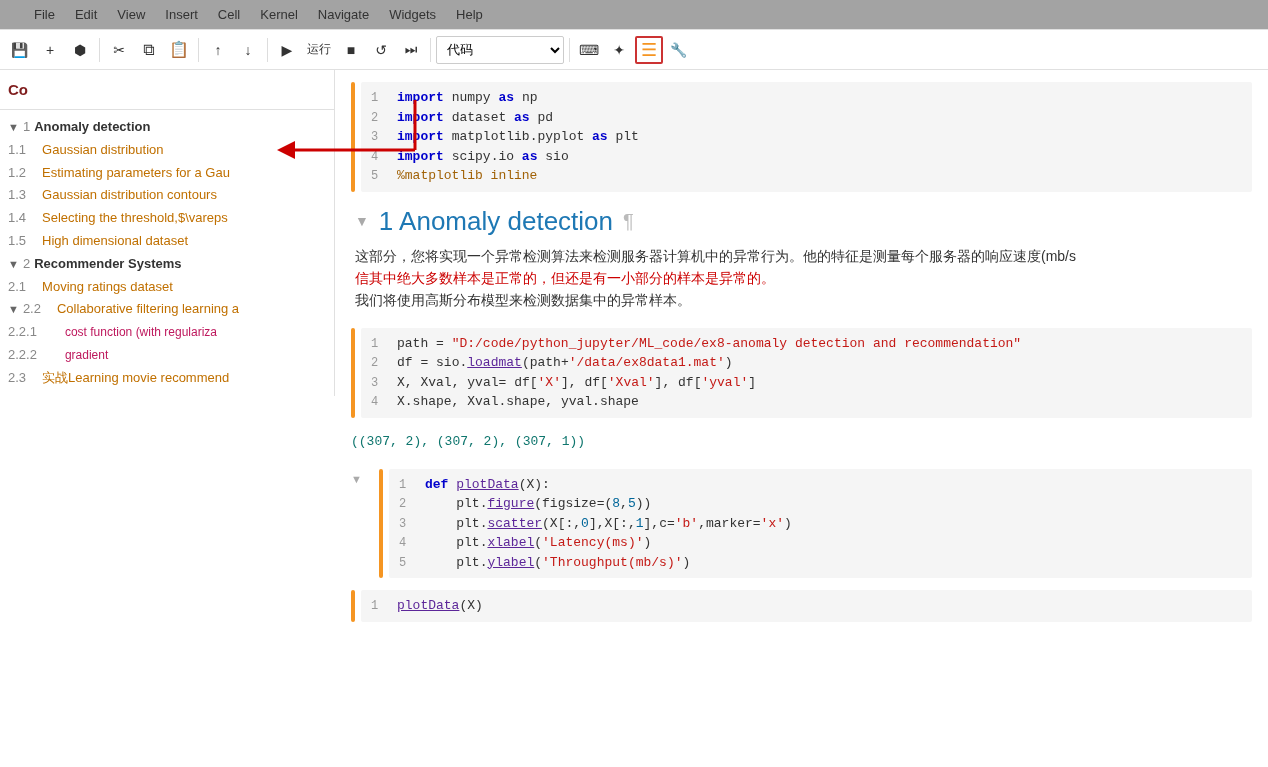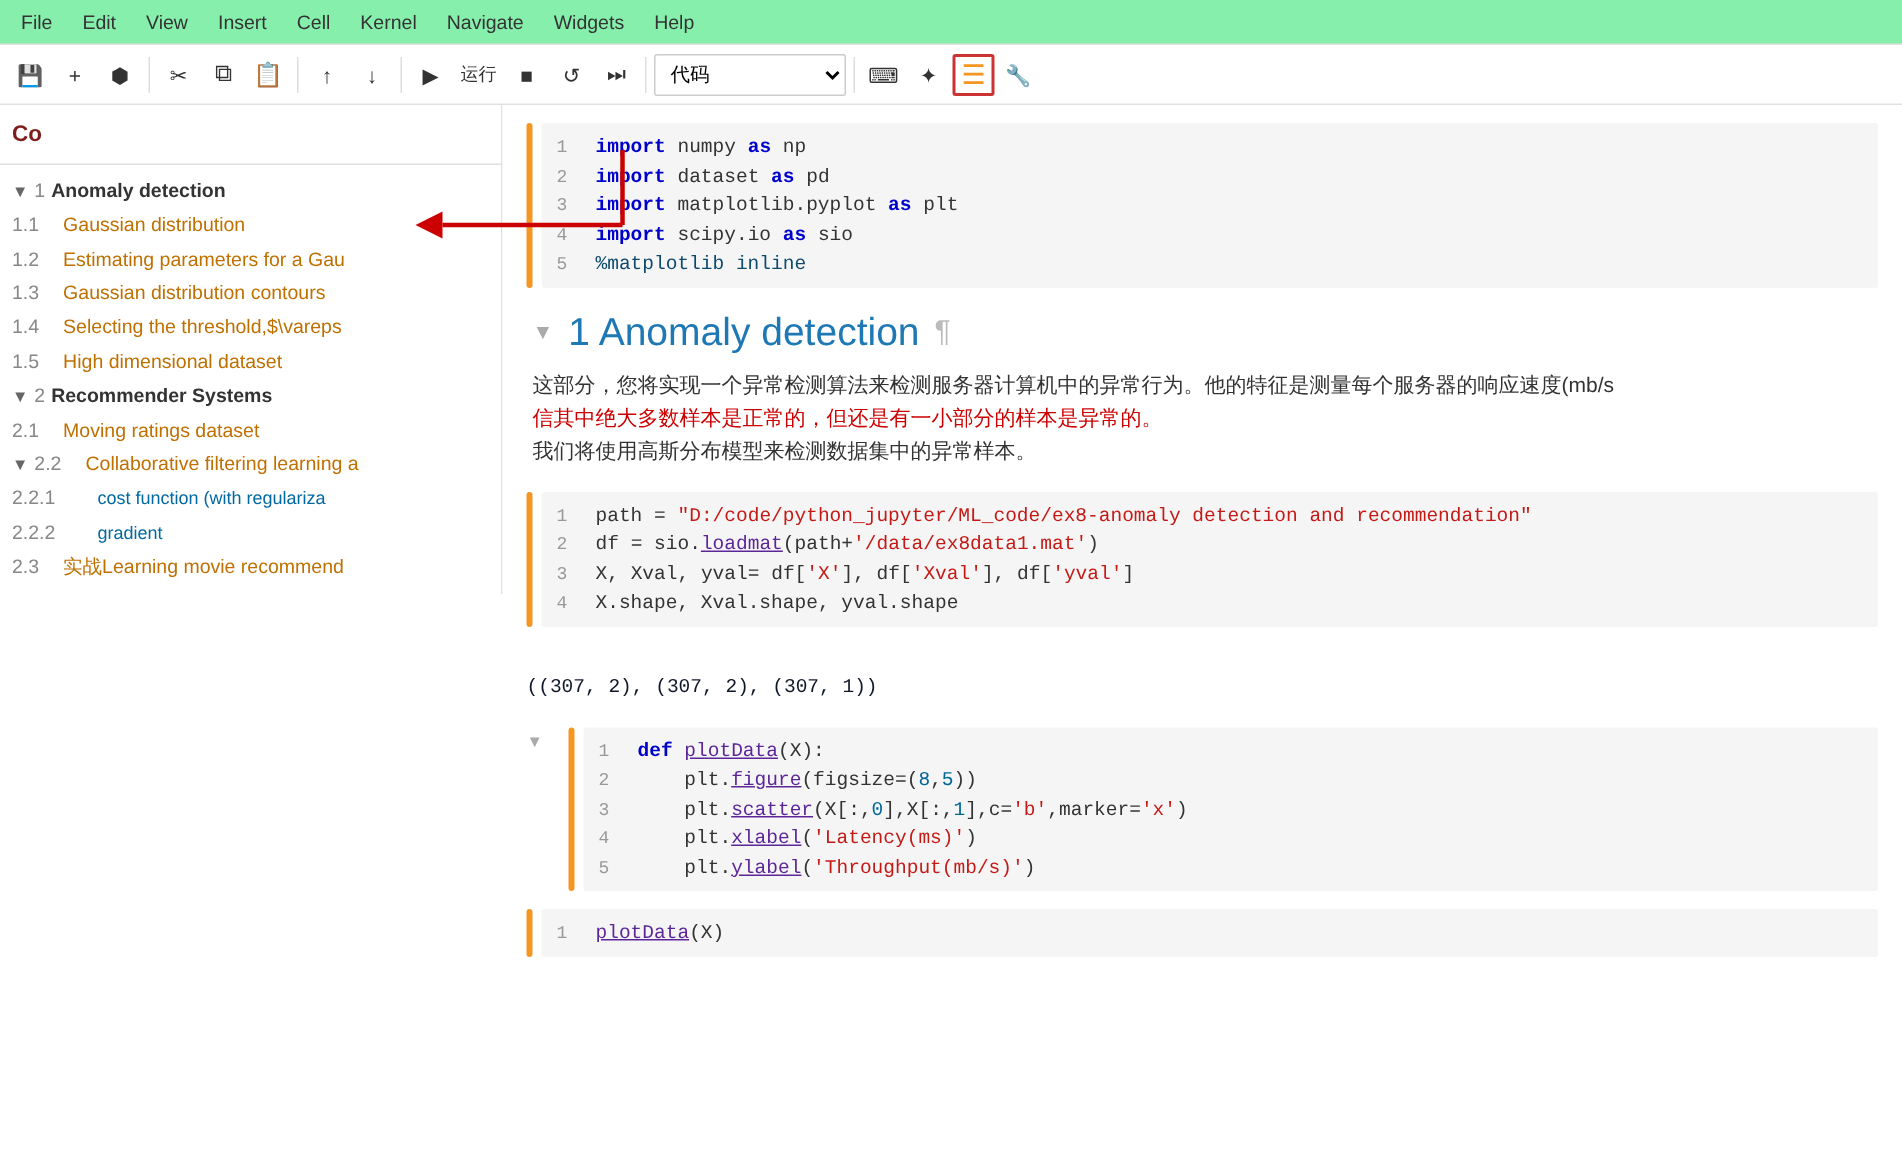--- a/index.html
+++ b/index.html
@@ -2,23 +2,23 @@
 <html><head>
   <meta charset="utf-8">
   <style>
     * { box-sizing: border-box; margin: 0; padding: 0; }
     body { font-family: -apple-system, BlinkMacSystemFont, 'Segoe UI', Arial, sans-serif; font-size: 13px; background: #fff; overflow: hidden; }
 
     
     .menu-bar {
       display: flex;
       align-items: center;
-      padding: 2px 4px;
+      padding: 2px 24px;
       border-bottom: 1px solid #e0e0e0;
-      background: #86efac;
+      background: #a3a3a3;
       height: 30px;
     }
     .menu-item {
       padding: 2px 10px;
       color: #333;
       cursor: pointer;
       font-size: 13px;
     }
 
     
@@ -101,21 +101,21 @@
       line-height: 1.6;
     }
     .toc-num {
       color: #888;
       margin-right: 4px;
       font-size: 13px;
     }
     .toc-label { font-size: 13px; }
     .toc-h1 > .toc-label { color: #333; font-weight: bold; }
     .toc-h2 > .toc-label { color: #c07000; margin-left: 12px; }
-    .toc-h3 > .toc-label { color: #0369a1; margin-left: 24px; font-size: 12px; }
+    .toc-h3 > .toc-label { color: #be185d; margin-left: 24px; font-size: 12px; }
     .toc-arrow { margin-right: 4px; color: #666; font-size: 11px; }
 
     
     .main-content {
       flex: 1;
       overflow-y: auto;
       background: #fff;
       padding: 0;
     }
 
@@ -149,21 +149,21 @@
       min-width: 20px;
       margin-right: 6px;
       font-size: 12px;
       user-select: none;
     }
 
     
     .kw { color: #0000cc; font-weight: bold; } 
     .fn { color: #5c2699; text-decoration: underline; } 
     .str { color: #c41a16; } 
-    .mg { color: #0c4a6e; } 
+    .mg { color: #a16207; } 
     .op { color: #333; } 
     .nm { color: #333; text-align: right; } 
     .nt { color: #006699; } 
 
     
     .md-heading {
       padding: 10px 20px 0 20px;
       display: flex;
       align-items: center;
       gap: 10px;
@@ -190,23 +190,22 @@
 
     
     .output-cell {
       display: flex;
       margin: 4px 0;
       padding: 0 20px;
     }
     .output-content {
       font-family: 'Courier New', monospace;
       font-size: 13px;
-      color: #0f172a;
+      color: #0f766e;
       padding: 6px 0;
-      margin-top: 16px;
     }
   </style>
 </head>
 <body>
 
 <div class="menu-bar">
   <span class="menu-item">File</span>
   <span class="menu-item">Edit</span>
   <span class="menu-item">View</span>
   <span class="menu-item">Insert</span>

